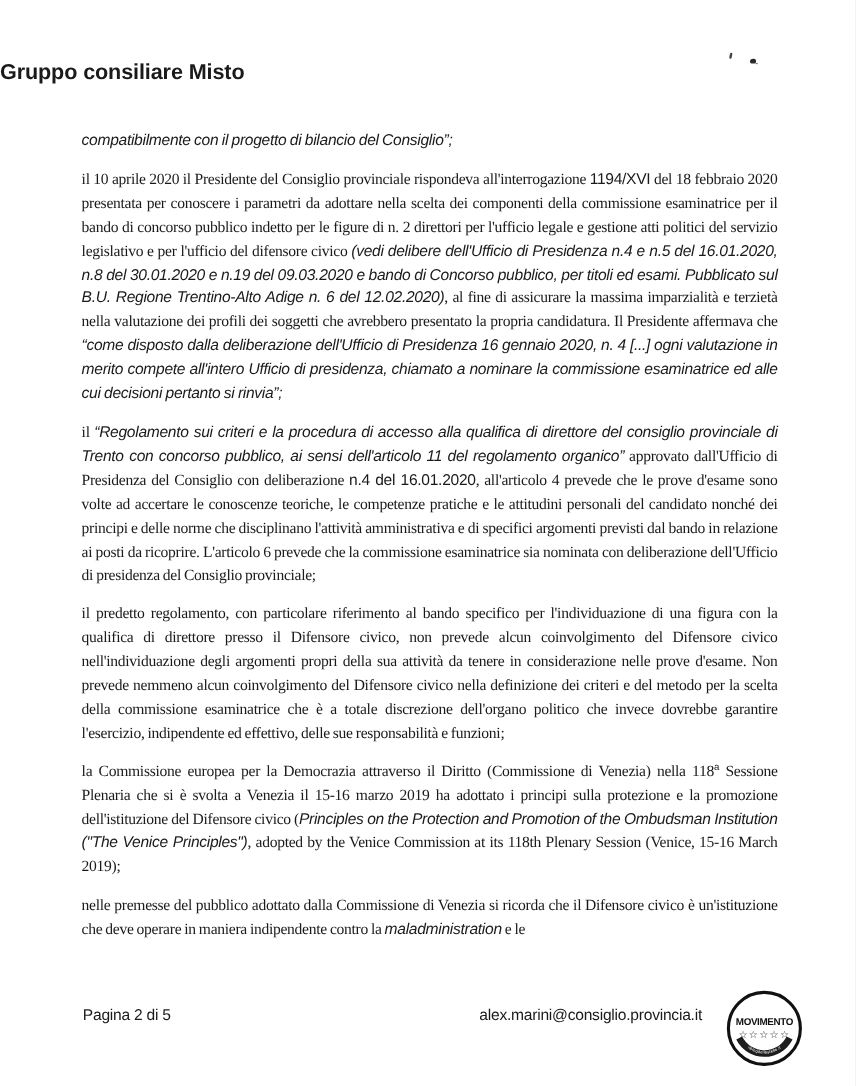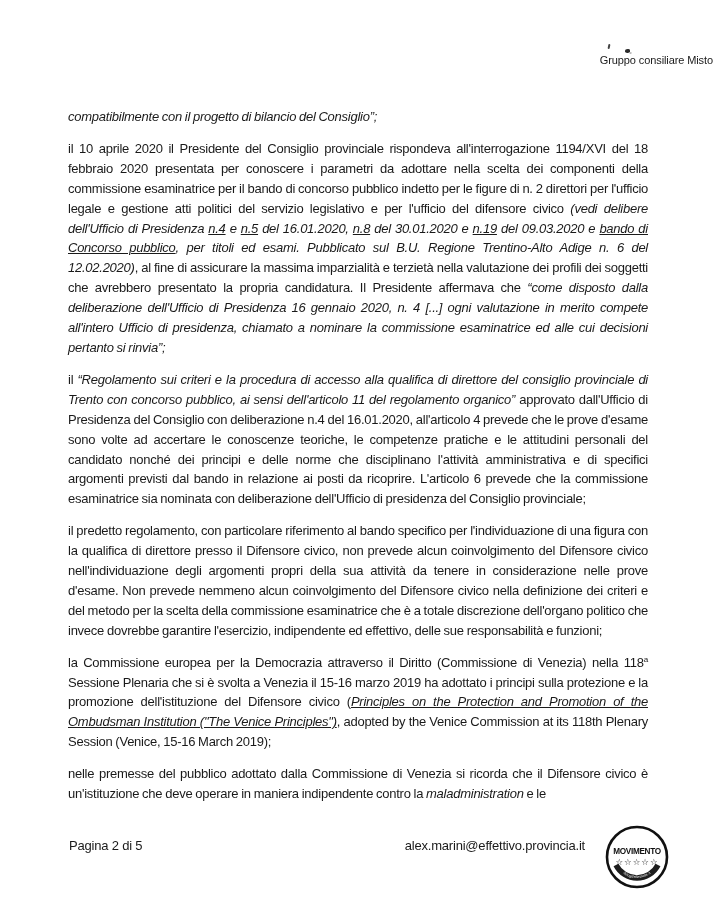--- a/index.html
+++ b/index.html
@@ -7,35 +7,36 @@
     position:relative;
     width:713px;height:905px;
     margin:0 auto;
     background:#ffffff;
     font-family:"Liberation Sans","DejaVu Sans",sans-serif;
     color:#1a1a1a;
     overflow:hidden;
   }
   .doc-header{
     position:absolute;top:53px;left:0;right:0;
-    text-align:right;
-    font-size:11px;line-height:14.5px;
+    text-align:left;
+    font-size:18px;line-height:14.5px;
     letter-spacing:-0.1px;
+    font-weight:bold;
   }
   .doc-body{
     position:absolute;top:95px;left:68px;width:580px;
     font-size:13px;line-height:19.9px;
     letter-spacing:-0.25px;word-spacing:-0.5px;
     text-align:justify;
   }
   .doc-body p{margin:12px 0 7px 0;}
-  .seg-r{font-style:normal;}
+  .seg-r{font-style:normal;font-family:Liberation Serif, serif;}
   .seg-i{font-style:italic;}
   .seg-u{}
-  .seg-iu{font-style:italic;text-decoration:underline;}
+  .seg-iu{font-style:italic;}
   .seg-sup{vertical-align:super;font-size:0.62em;line-height:0;}
   .footer-page{
     position:absolute;left:69px;top:838px;
     font-size:13px;letter-spacing:-0.2px;
   }
   .footer-email{
     position:absolute;right:128px;top:838px;
     font-size:13px;letter-spacing:-0.2px;
   }
   .logo{
@@ -66,21 +67,21 @@
   <div class="doc-body">
       <p><span class="seg-i">compatibilmente con il progetto di bilancio del Consiglio”;</span></p>
       <p><span class="seg-r">il 10 aprile 2020 il Presidente del Consiglio provinciale rispondeva all'interrogazione </span><span class="seg-u">1194/XVI</span><span class="seg-r"> del 18 febbraio 2020 presentata per conoscere i parametri da adottare nella scelta dei componenti della commissione esaminatrice per il bando di concorso pubblico indetto per le figure di n. 2 direttori per l'ufficio legale e gestione atti politici del servizio legislativo e per l'ufficio del difensore civico </span><span class="seg-i">(vedi delibere dell'Ufficio di Presidenza </span><span class="seg-iu">n.4</span><span class="seg-i"> e </span><span class="seg-iu">n.5</span><span class="seg-i"> del 16.01.2020, </span><span class="seg-iu">n.8</span><span class="seg-i"> del 30.01.2020 e </span><span class="seg-iu">n.19</span><span class="seg-i"> del 09.03.2020 e </span><span class="seg-iu">bando di Concorso pubblico</span><span class="seg-i">, per titoli ed esami. Pubblicato sul B.U. Regione Trentino-Alto Adige n. 6 del 12.02.2020)</span><span class="seg-r">, al fine di assicurare la massima imparzialità e terzietà nella valutazione dei profili dei soggetti che avrebbero presentato la propria candidatura. Il Presidente affermava che </span><span class="seg-i">“come disposto dalla deliberazione dell'Ufficio di Presidenza 16 gennaio 2020, n. 4 [...] ogni valutazione in merito compete all'intero Ufficio di presidenza, chiamato a nominare la commissione esaminatrice ed alle cui decisioni pertanto si rinvia”;</span></p>
       <p><span class="seg-r">il </span><span class="seg-i">“Regolamento sui criteri e la procedura di accesso alla qualifica di direttore del consiglio provinciale di Trento con concorso pubblico, ai sensi dell'articolo 11 del regolamento organico”</span><span class="seg-r"> approvato dall'Ufficio di Presidenza del Consiglio con deliberazione </span><span class="seg-u">n.4 del 16.01.2020</span><span class="seg-r">, all'articolo 4 prevede che le prove d'esame sono volte ad accertare le conoscenze teoriche, le competenze pratiche e le attitudini personali del candidato nonché dei principi e delle norme che disciplinano l'attività amministrativa e di specifici argomenti previsti dal bando in relazione ai posti da ricoprire. L'articolo 6 prevede che la commissione esaminatrice sia nominata con deliberazione dell'Ufficio di presidenza del Consiglio provinciale;</span></p>
       <p><span class="seg-r">il predetto regolamento, con particolare riferimento al bando specifico per l'individuazione di una figura con la qualifica di direttore presso il Difensore civico, non prevede alcun coinvolgimento del Difensore civico nell'individuazione degli argomenti propri della sua attività da tenere in considerazione nelle prove d'esame. Non prevede nemmeno alcun coinvolgimento del Difensore civico nella definizione dei criteri e del metodo per la scelta della commissione esaminatrice che è a totale discrezione dell'organo politico che invece dovrebbe garantire l'esercizio, indipendente ed effettivo, delle sue responsabilità e funzioni;</span></p>
       <p><span class="seg-r">la Commissione europea per la Democrazia attraverso il Diritto (Commissione di Venezia) nella 118</span><span class="seg-sup">a</span><span class="seg-r"> Sessione Plenaria che si è svolta a Venezia il 15-16 marzo 2019 ha adottato i principi sulla protezione e la promozione dell'istituzione del Difensore civico (</span><span class="seg-iu">Principles on the Protection and Promotion of the Ombudsman Institution ("The Venice Principles")</span><span class="seg-r">, adopted by the Venice Commission at its 118th Plenary Session (Venice, 15-16 March 2019);</span></p>
       <p><span class="seg-r">nelle premesse del pubblico adottato dalla Commissione di Venezia si ricorda che il Difensore civico è un'istituzione che deve operare in maniera indipendente contro la </span><span class="seg-i">maladministration</span><span class="seg-r"> e le</span></p>
     </div>
 
   <div class="footer-page">Pagina 2 di 5</div>
-  <div class="footer-email">alex.marini@effettivo.provincia.it</div>
+  <div class="footer-email">alex.marini@consiglio.provincia.it</div>
 
   <div class="logo">
     <svg width="66" height="68" viewBox="0 0 66 68">
       <circle cx="33" cy="34" r="30" fill="#ffffff" stroke="#111111" stroke-width="2.6"></circle>
       <text x="33" y="31" text-anchor="middle" font-family="Liberation Sans, DejaVu Sans, sans-serif" font-size="8.2" font-weight="bold" letter-spacing="-0.3" fill="#111111">MOVIMENTO</text>
       <text x="33" y="42" text-anchor="middle" font-family="DejaVu Sans, sans-serif" font-size="8.5" letter-spacing="1" fill="#222222">☆☆☆☆☆</text>
       <path id="logo-arc" d="M 12 42 A 23.5 23.5 0 0 0 54 42" fill="none" stroke="#1d1d1d" stroke-width="5.5"></path>
       <text font-family="Liberation Sans, DejaVu Sans, sans-serif" font-size="3.4" fill="#ffffff" letter-spacing="0.2">
         <textPath href="#logo-arc" startOffset="50%" text-anchor="middle">ilblogdellestelle.it</textPath>
       </text>

